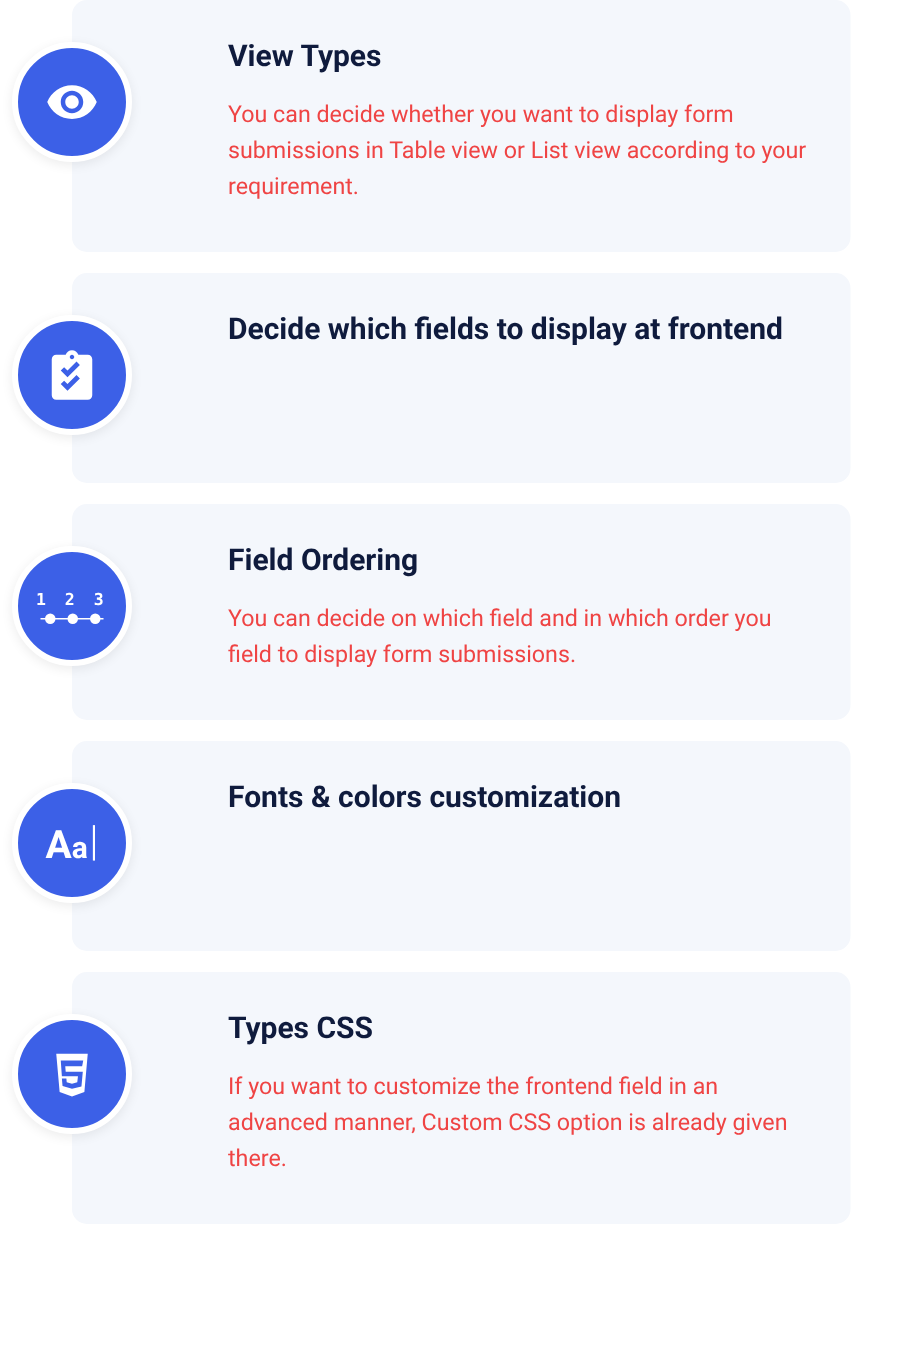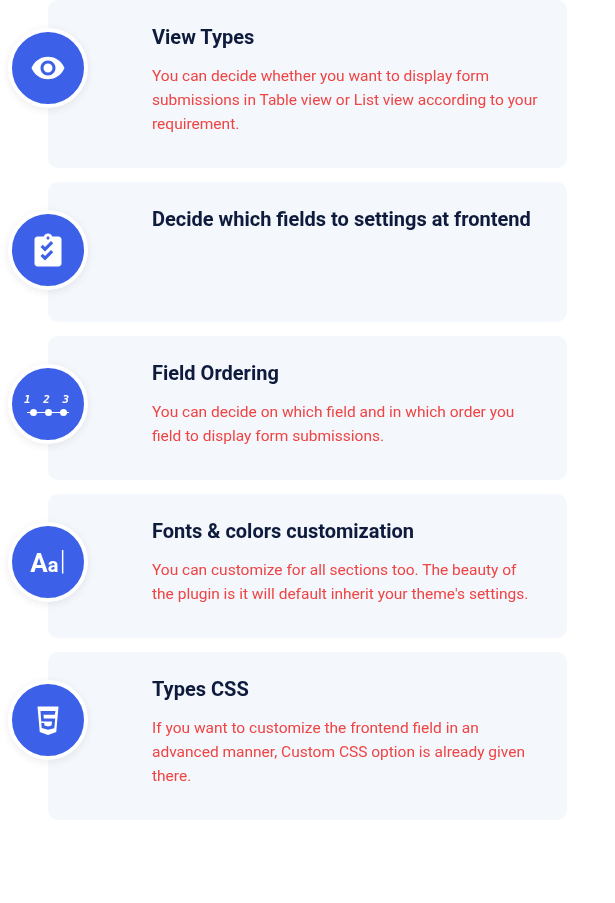--- a/index.html
+++ b/index.html
@@ -56,21 +56,20 @@
       color: #ef4444;
       line-height: 1.55;
     }
     .icon-123 {
       font-family: monospace;
       color: #ffffff;
       font-size: 11px;
       font-weight: bold;
       text-align: left;
       letter-spacing: 3px;
-      font-style: italic;
     }
     .icon-123-dots {
       display: flex;
       justify-content: center;
       gap: 8px;
       margin-top: 3px;
       position: relative;
     }
     .icon-123-dots::before {
       content: '';
@@ -125,21 +124,21 @@
     <h3 class="feature-title">View Types</h3>
     <p class="feature-desc">You can decide whether you want to display form submissions in Table view or List view according to your requirement.</p>
   </div>
 
   <div class="feature-card">
     <div class="feature-icon-wrap">
       <svg viewBox="0 0 24 24">
           <path d="M19 3h-4.18C14.4 1.84 13.3 1 12 1s-2.4.84-2.82 2H5c-1.1 0-2 .9-2 2v16c0 1.1.9 2 2 2h14c1.1 0 2-.9 2-2V5c0-1.1-.9-2-2-2zm-7 0c.55 0 1 .45 1 1s-.45 1-1 1-1-.45-1-1 .45-1 1-1zM7 10l1.5-1.5L10 10l4-4 1.5 1.5L10 13 7 10zm0 6l1.5-1.5L10 16l4-4 1.5 1.5L10 19 7 16z"></path>
         </svg>
     </div>
-    <h3 class="feature-title">Decide which fields to settings at frontend</h3>
+    <h3 class="feature-title">Decide which fields to display at frontend</h3>
   </div>
 
   <div class="feature-card">
     <div class="feature-icon-wrap">
       <div>
         <div class="icon-123">1 2 3</div>
         <div class="icon-123-dots">
           <div class="icon-123-dot"></div>
           <div class="icon-123-dot"></div>
           <div class="icon-123-dot"></div>
@@ -152,21 +151,20 @@
 
   <div class="feature-card">
     <div class="feature-icon-wrap">
       <div class="icon-aa">
         <span class="icon-aa-big">A</span>
           <span class="icon-aa-small">a</span>
           <span class="icon-aa-cursor">|</span>
       </div>
     </div>
     <h3 class="feature-title">Fonts &amp; colors customization</h3>
-    <p class="feature-desc">You can customize for all sections too. The beauty of the plugin is it will default inherit your theme's settings.</p>
   </div>
 
   <div class="feature-card">
     <div class="feature-icon-wrap">
       <svg viewBox="0 0 24 24">
           <path d="M5 3l1.5 17L12 22l5.5-2L19 3H5zm12 5.5H9l.2 2.5h7.6l-.6 6.5L12 18.5l-4.2-1.2-.3-3.3h2l.15 1.7 2.35.6 2.35-.6.3-2.7H7.5L7 6h10l-.5 2.5z"></path>
         </svg>
     </div>
     <h3 class="feature-title">Types CSS</h3>
     <p class="feature-desc">If you want to customize the frontend field in an advanced manner, Custom CSS option is already given there.</p>

